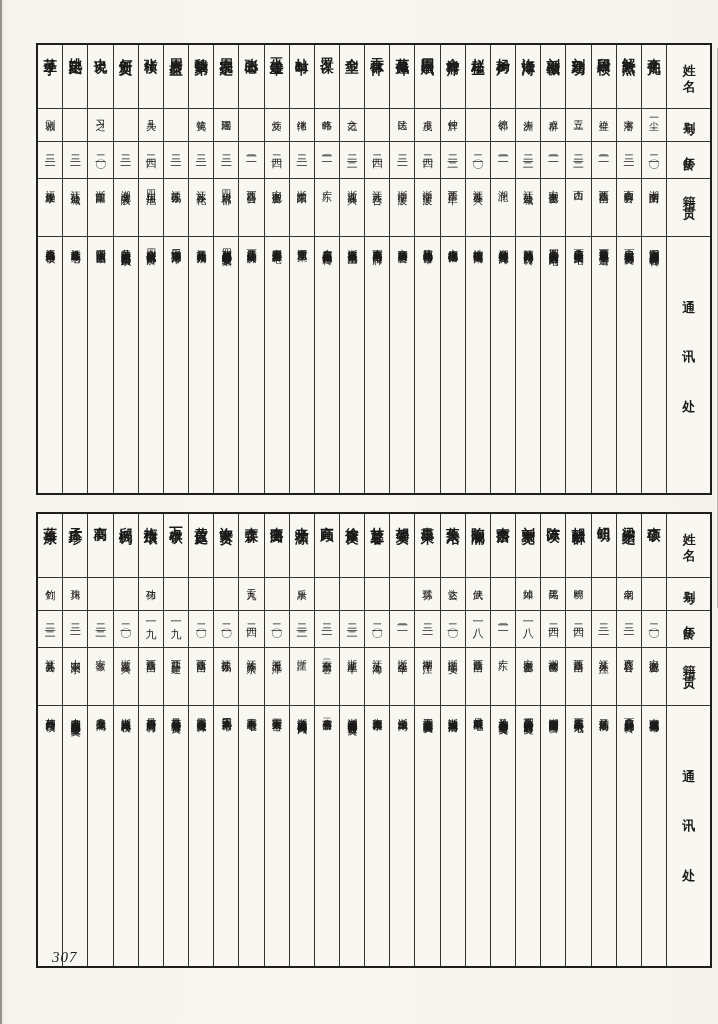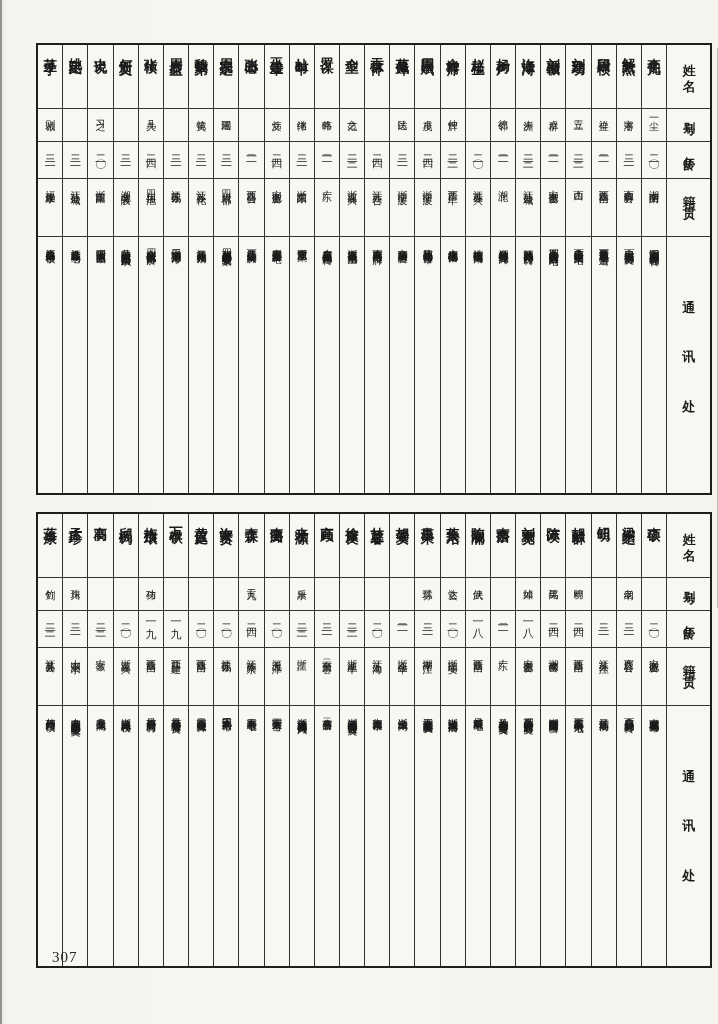--- a/index.html
+++ b/index.html
@@ -43,20 +43,21 @@
   .header-col .cell span{font-weight:bold;}
   .h-name span{font-size:13px;letter-spacing:15px;padding-top:9px;}
   .h-alias span{font-size:12px;letter-spacing:3px;padding-top:3px;}
   .h-age span{font-size:12px;letter-spacing:3px;padding-top:4px;}
   .h-native span{font-size:13px;letter-spacing:11px;padding-top:7px;}
   .h-addr span{font-size:13px;letter-spacing:50px;padding-top:52px;}
   .page-number{
     position:absolute;left:52px;top:949px;
     font-size:15px;letter-spacing:1px;color:#222;
     font-family:"Liberation Serif","DejaVu Serif",serif;
+    font-style:italic;
   }
 </style>
 </head>
 <body>
 
 <div class="page">
   <div class="scan-edge-left"></div>
   <div class="scan-edge-right"></div>
 
   <div class="dtable" id="table-top">

